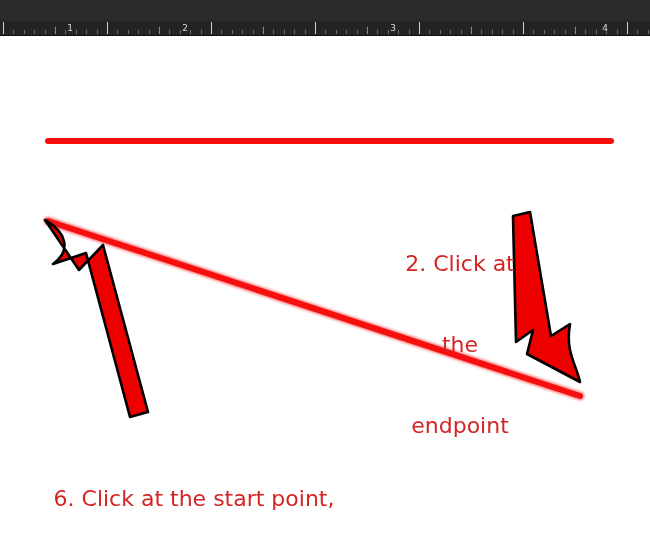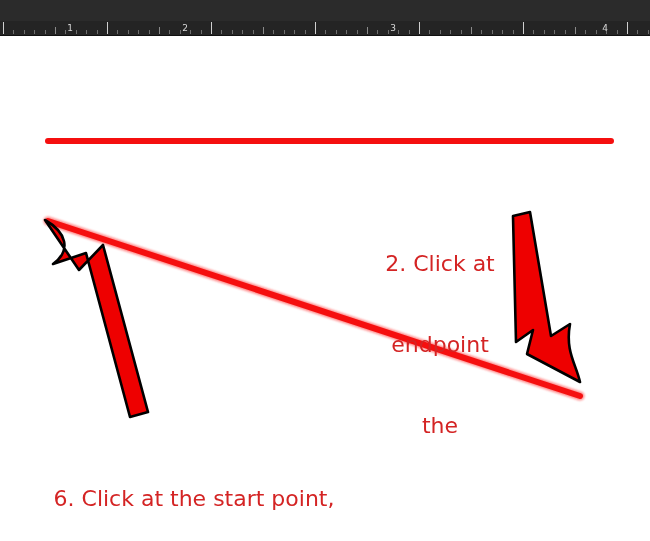--- a/index.html
+++ b/index.html
@@ -66,21 +66,21 @@
   }
 
   
   .annot {
     position: absolute;
     color: #d42424;
     font-family: "DejaVu Sans", sans-serif;
     white-space: pre;
   }
   #annot-2 {
-    left: 370px;
+    left: 390px;
     top: 196px;
     width: 140px;
     text-align: center;
     font-size: 22px;
     line-height: 27px;
   }
   #annot-1 {
     left: 14px;
     top: 426px;
     width: 360px;
@@ -198,22 +198,22 @@
              L 516,342
              L 513,216
              L 530,212
              L 551,336
              L 570,324
              C 565,351 576,364 580,382 Z"></path>
   </svg>
 
   <div class="annot" id="annot-2" style="color: rgb(212, 36, 36);">
     <div>2. Click at</div>
+    <div>the</div>
     <div>endpoint</div>
-    <div>the</div>
   </div>
 
   <div class="annot" id="annot-1" style="color: rgb(212, 36, 36);">
     <div>6. Click at the start point,</div>
     
   </div>
 
 </div>
 
 </body></html>

